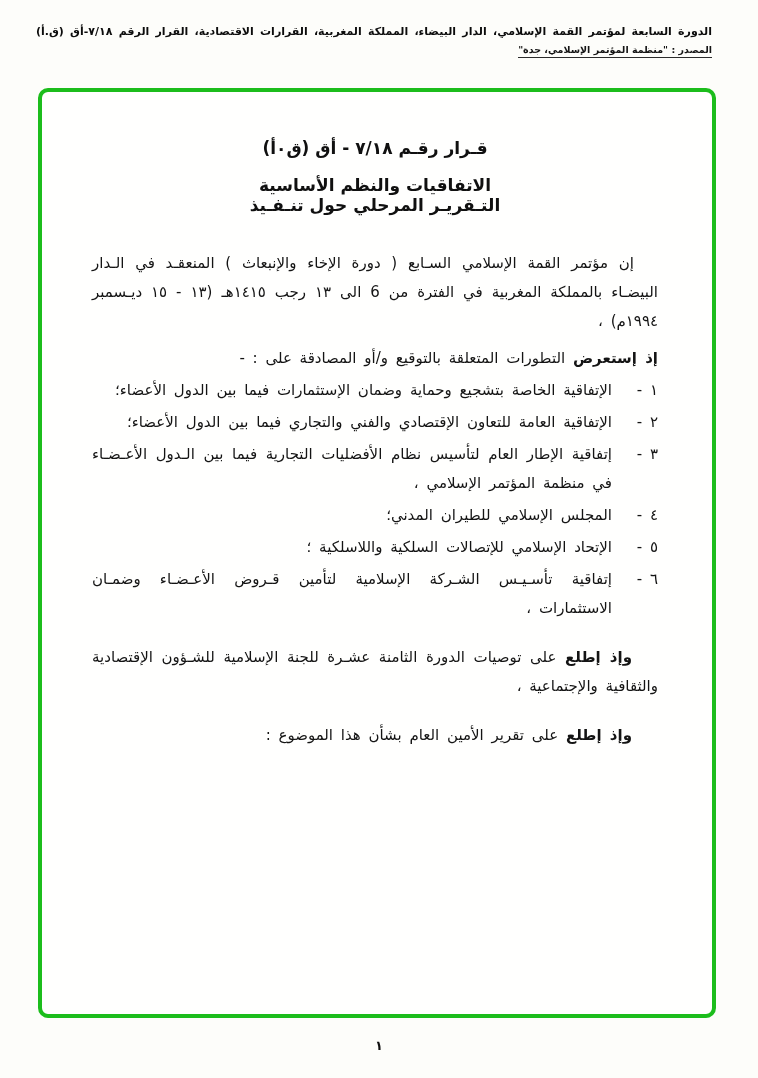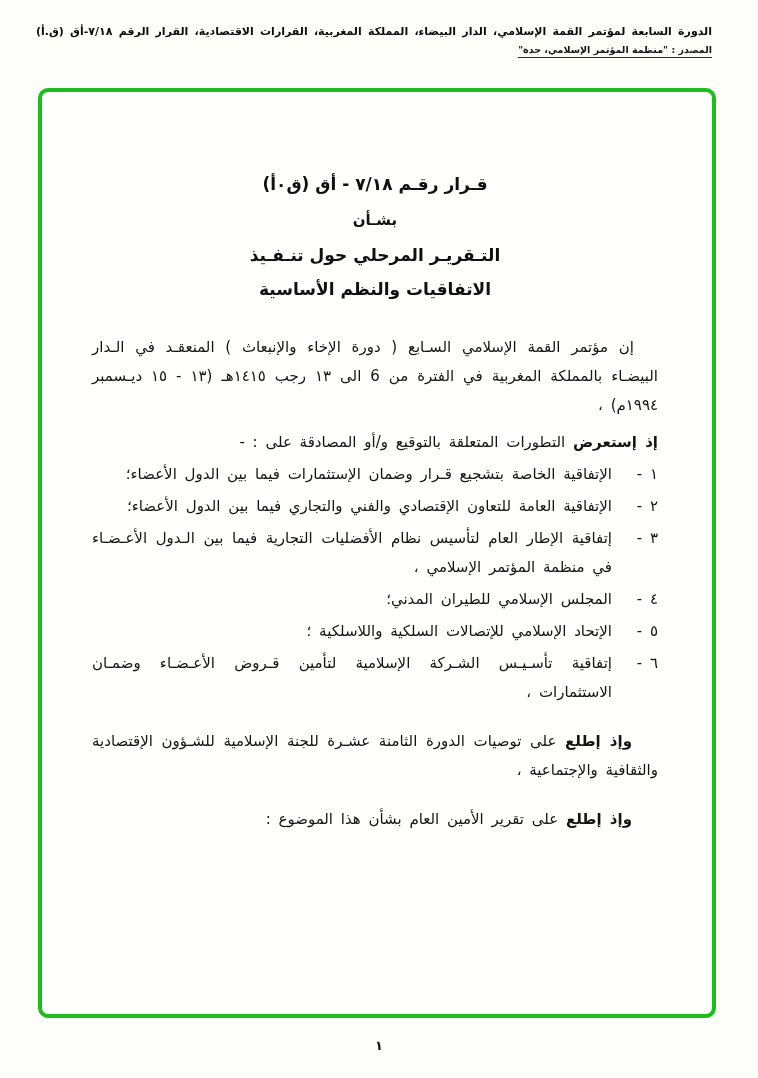--- a/index.html
+++ b/index.html
@@ -51,21 +51,21 @@
   }
 
   
   .doc-body {
     position:absolute; inset:0;
     padding:46px 54px 0 50px;
     direction:rtl;
     color:#141414;
   }
   .title { text-align:center; font-weight:bold; color:#101010; }
-  .t1 { font-size:17px; margin-bottom:17px;margin-top:36px; }
+  .t1 { font-size:17px; margin-bottom:17px; }
   .t2 { font-size:15px; margin-bottom:16px; }
   .t3 { font-size:17px; margin-bottom:14px; }
   .t4 { font-size:17px; }
 
   .para {
     font-size:15px;
     line-height:29px;
     text-align:justify;
     word-spacing:3px;
   }
@@ -105,32 +105,31 @@
     <div class="header-line1">الدورة السابعة لمؤتمر القمة الإسلامي، الدار البيضاء، المملكة المغربية، القرارات الاقتصادية، القرار الرقم ٧/١٨-أق (ق.أ)</div>
     <div class="header-line2">
       <span class="source-text"><span>المصدر :</span> <span>"منظمة المؤتمر الإسلامي، جدة"</span></span>
     </div>
   </div>
 
   <div class="green-frame">
     <div class="doc-body">
 
       <div class="title t1">قـرار رقـم ٧/١٨ - أق (ق٠أ)</div>
-      <div class="title t2">بشـأن</div>
+      <div class="title t4">الاتفاقيات والنظم الأساسية</div>
       <div class="title t3">التـقريـر المرحلي حول تنـفـيذ</div>
-      <div class="title t4">الاتفاقيات والنظم الأساسية</div>
 
       <p class="para preamble">إن مؤتمر القمة الإسلامي السـابع ( دورة الإخاء والإنبعاث ) المنعقـد في الـدار البيضـاء بالمملكة المغربية في الفترة من 6 الى ١٣ رجب ١٤١٥هـ (١٣ - ١٥ ديـسمبر ١٩٩٤م) ،</p>
 
       <p class="para clause first"><span class="lead">إذ إستعرض</span> <span>التطورات المتعلقة بالتوقيع و/أو المصادقة على : -</span></p>
 
       <div class="list">
         <div class="list-item">
           <span class="num">١ -</span>
-          <span class="txt">الإتفاقية الخاصة بتشجيع قـرار وضمان الإستثمارات فيما بين الدول الأعضاء؛</span>
+          <span class="txt">الإتفاقية الخاصة بتشجيع وحماية وضمان الإستثمارات فيما بين الدول الأعضاء؛</span>
         </div>
         <div class="list-item">
           <span class="num">٢ -</span>
           <span class="txt">الإتفاقية العامة للتعاون الإقتصادي والفني والتجاري فيما بين الدول الأعضاء؛</span>
         </div>
         <div class="list-item">
           <span class="num">٣ -</span>
           <span class="txt">إتفاقية الإطار العام لتأسيس نظام الأفضليات التجارية فيما بين الـدول الأعـضـاء في منظمة المؤتمر الإسلامي ،</span>
         </div>
         <div class="list-item">

